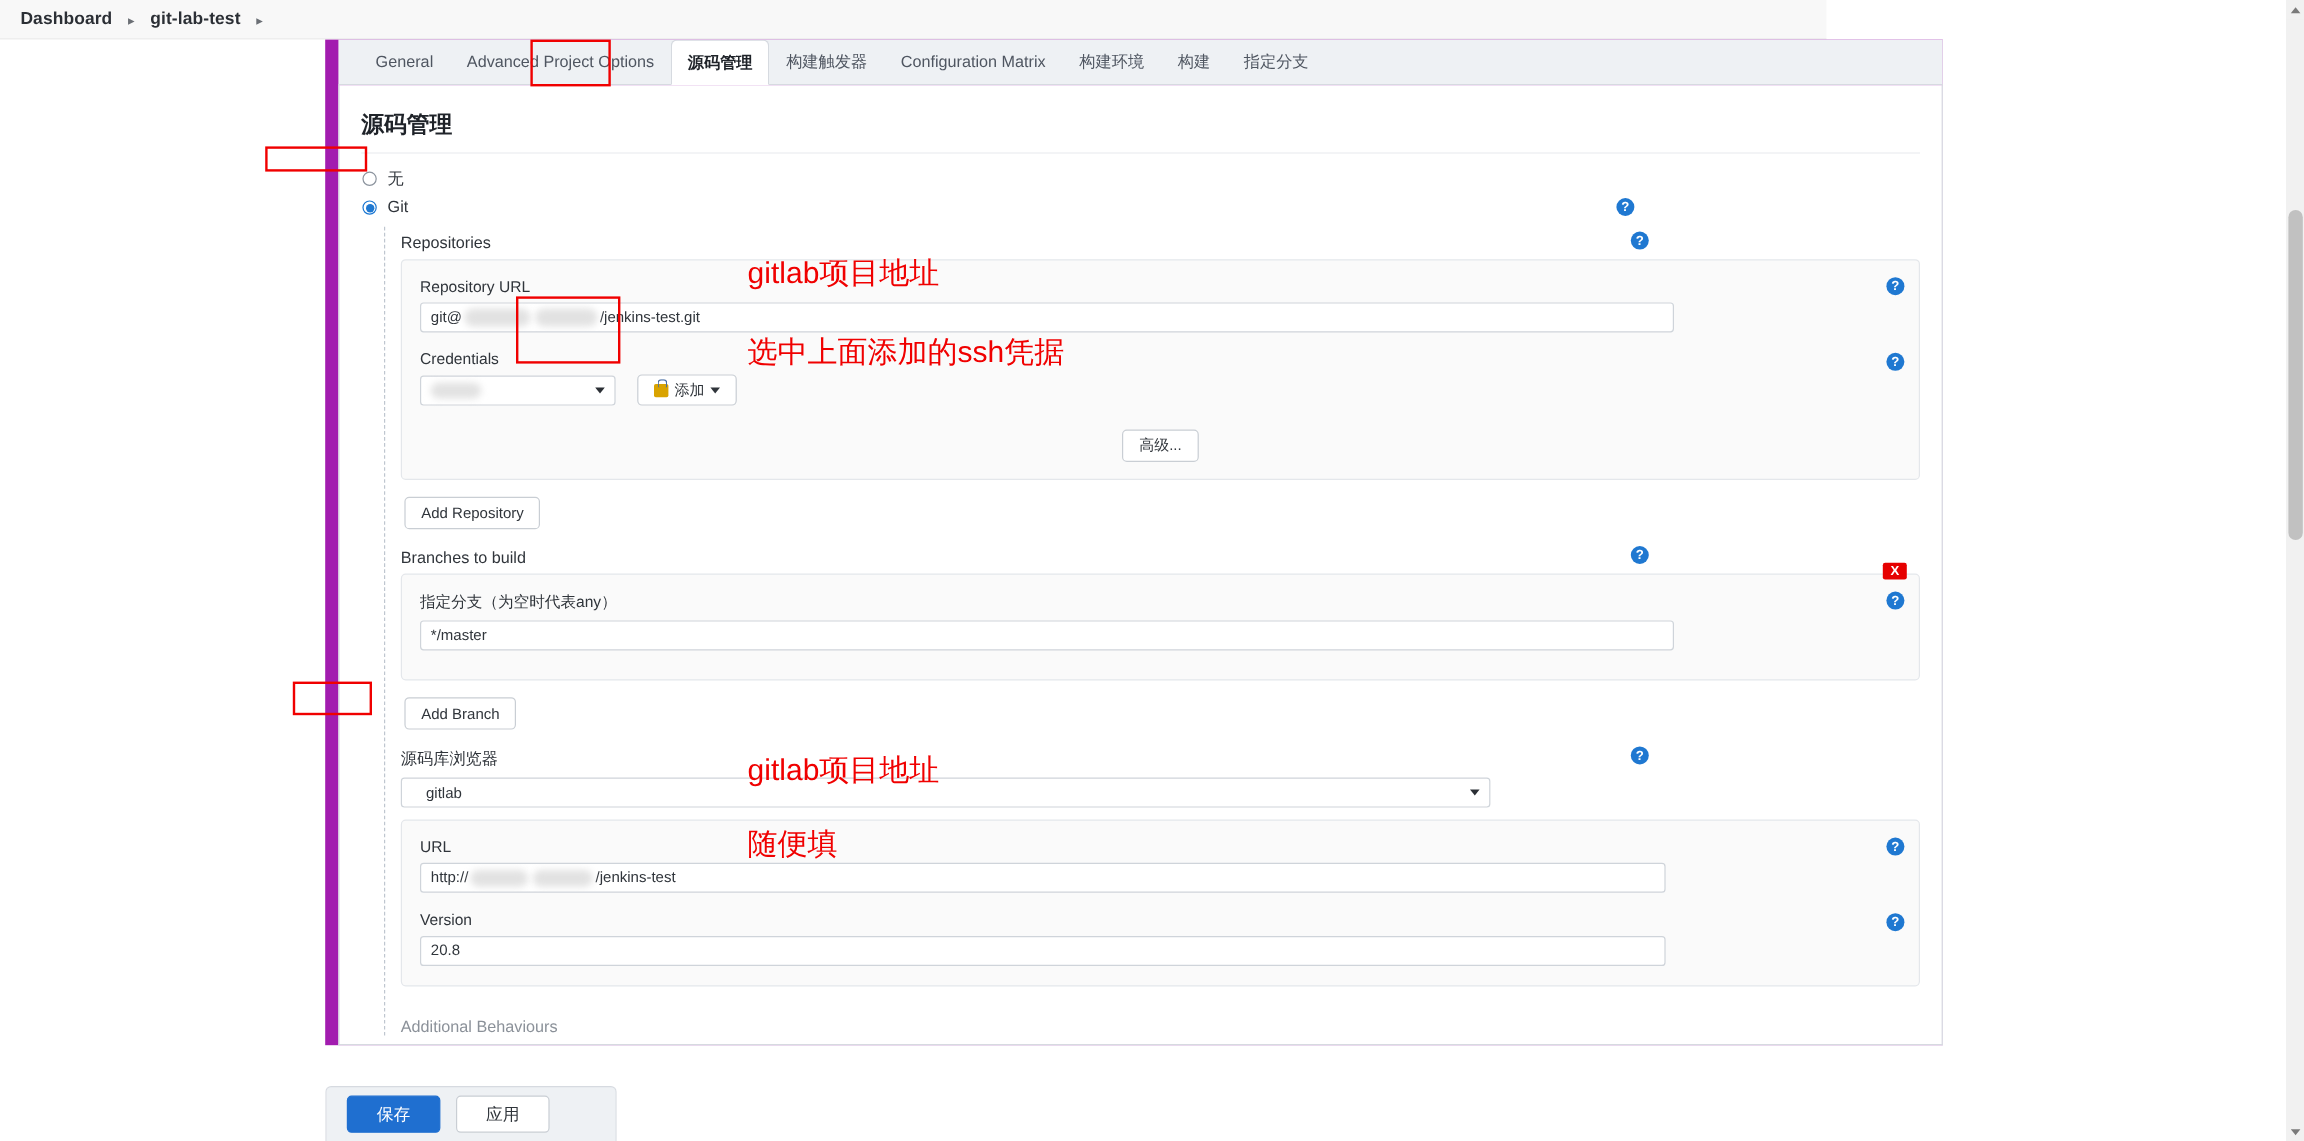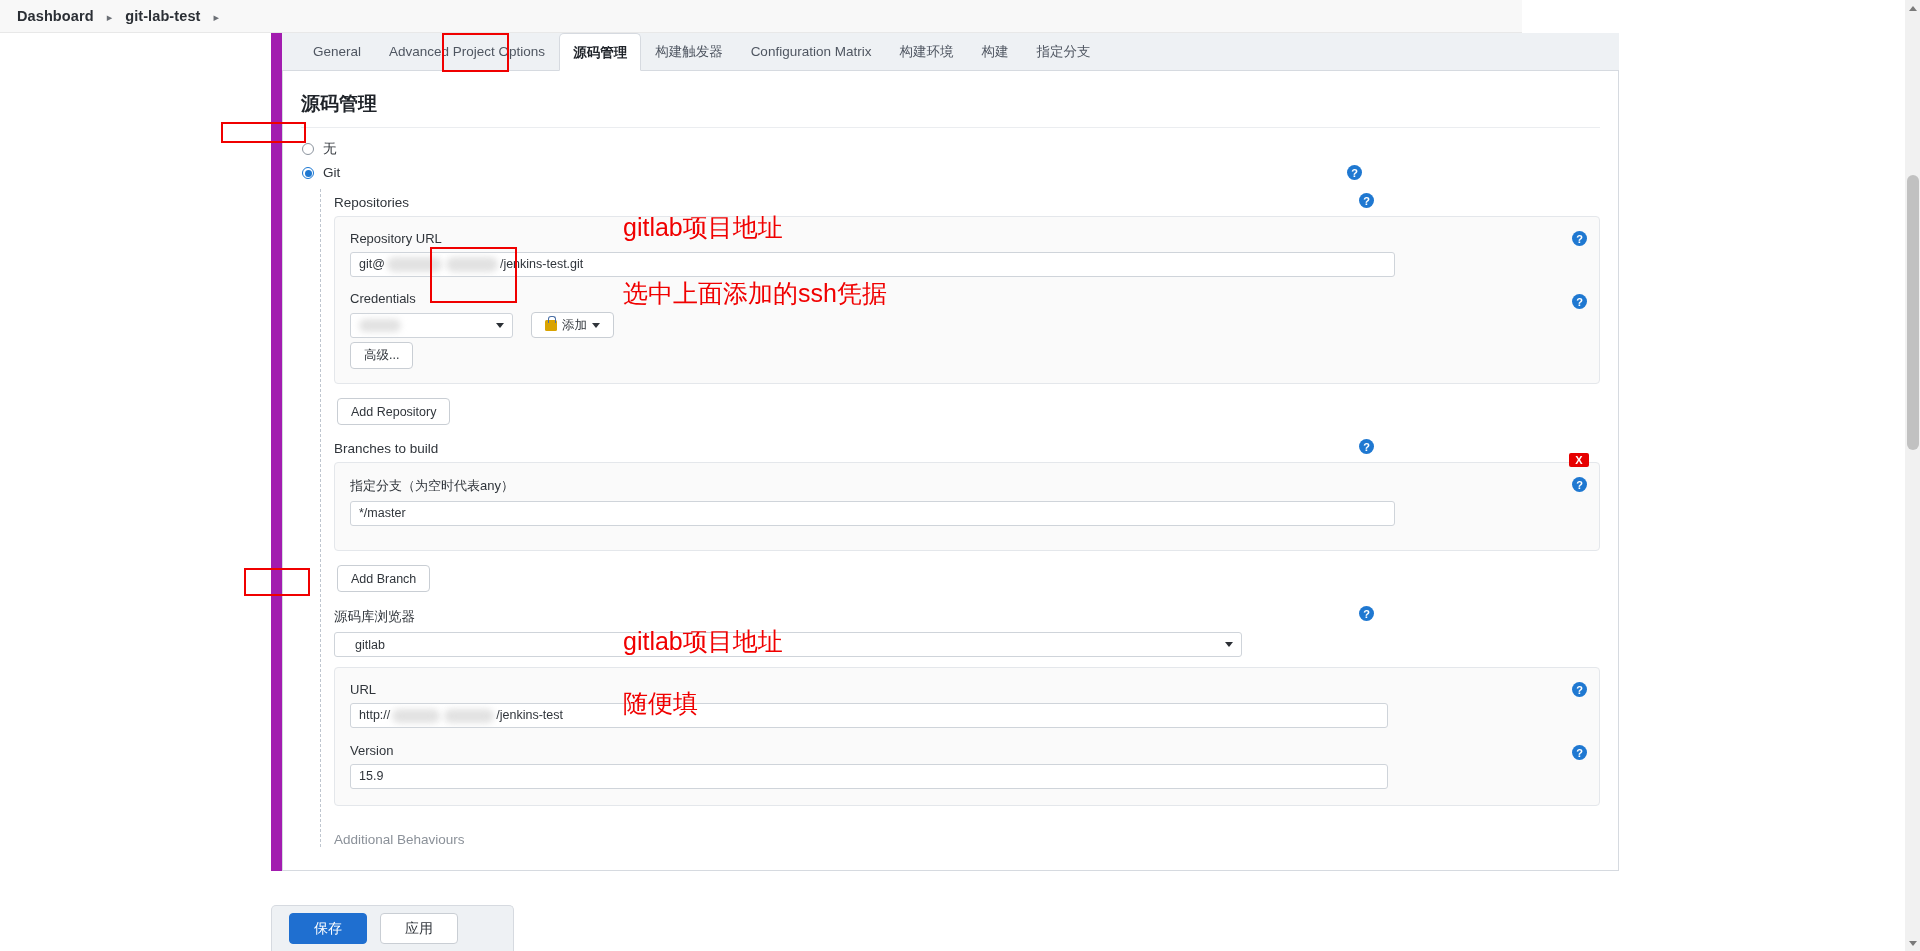--- a/index.html
+++ b/index.html
@@ -360,21 +360,21 @@
             </div>
             <div class="btn" style="height:26px;">
               <span class="addbtn-inner">
                 <span class="lock-ico"></span>
                 <span>添加</span>
                 <span class="caret-sm"></span>
               </span>
             </div>
           </div>
 
-          <div style="display:flex; justify-content:flex-start; margin-top:4px;">
+          <div style="display:flex; justify-content:center; margin-top:20px;">
             <div class="btn">高级...</div>
           </div>
         </div>
 
         <div class="btn" style="margin:4px 0 16px 3px;">Add Repository</div>
 
         
         <div class="field-label" style="position:relative;">Branches to build<div class="help" style="left:1025px; top:-2px;">?</div></div>
 
         <div class="grey-box" style="margin-bottom:10px; padding-bottom:24px;">
@@ -402,21 +402,21 @@
           <div class="text-input" style="width:1038px;">
             <span>http://</span>
             <span class="blur" style="width:48px;height:14px;margin:0 2px;"></span>
             <span class="blur" style="width:50px;height:14px;margin:0 2px;"></span>
             <span>/jenkins-test</span>
           </div>
 
           <div class="sub-label" style="margin-top:15px;">Version</div>
           <div class="help" style="right:12px; top:77px;">?</div>
           <div class="text-input" style="width:1038px;">
-            <span>15.9</span>
+            <span>20.8</span>
           </div>
         </div>
 
         <div class="field-label" style="margin-top:26px; color:#8b9199;">Additional Behaviours</div>
 
       </div>
     </div>
   </div>
 
   <div class="redbox" style="left:442px; top:0px; width:67px; height:39px;"></div>

